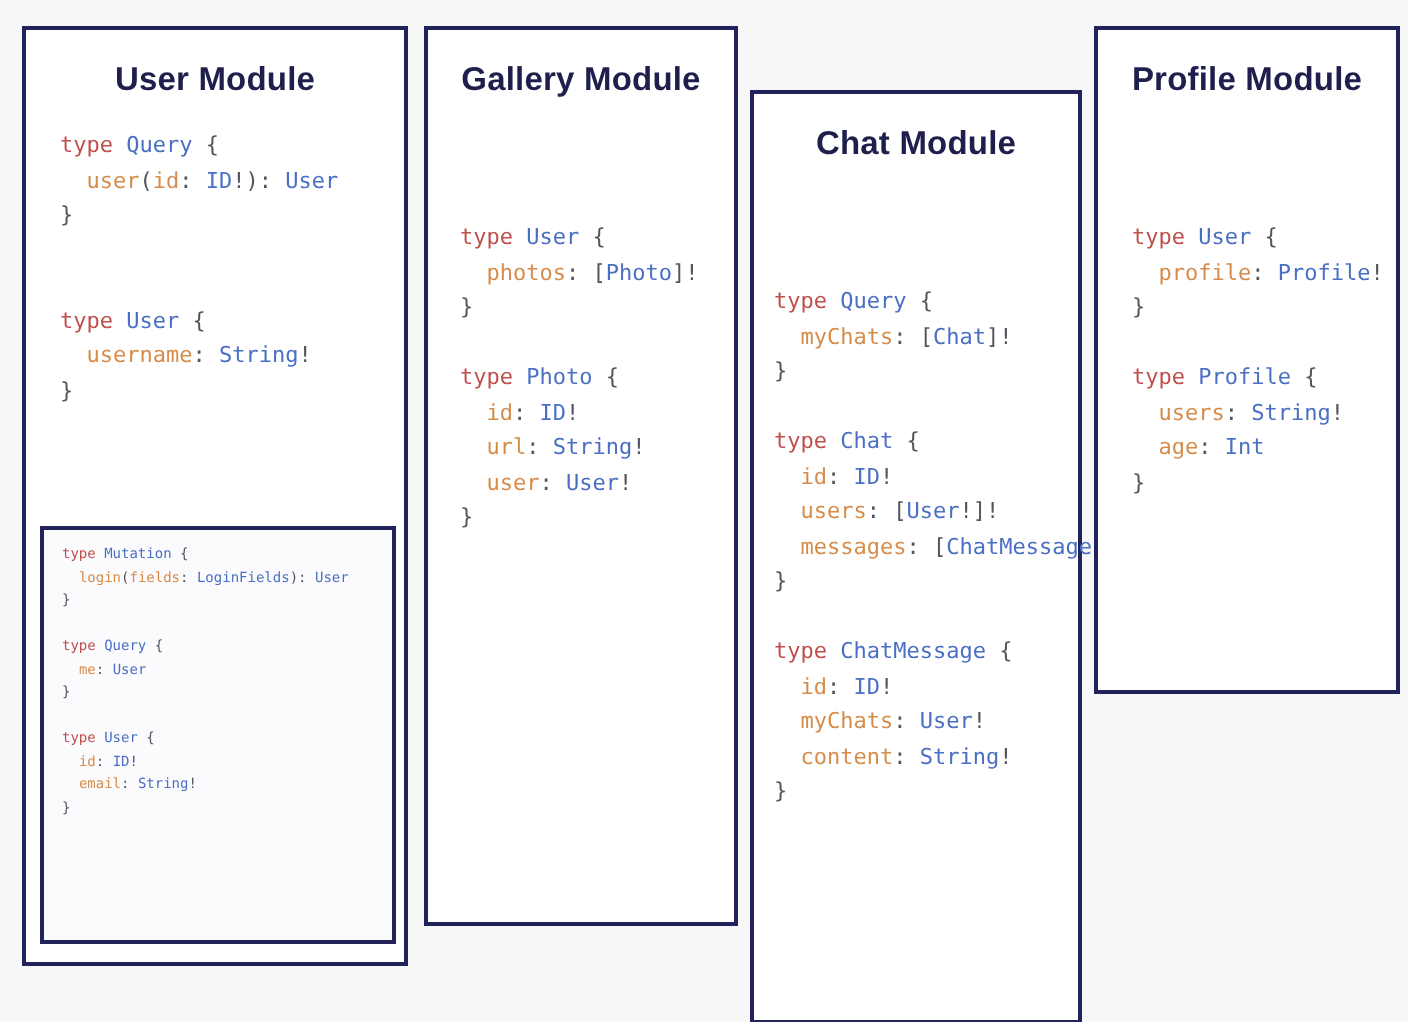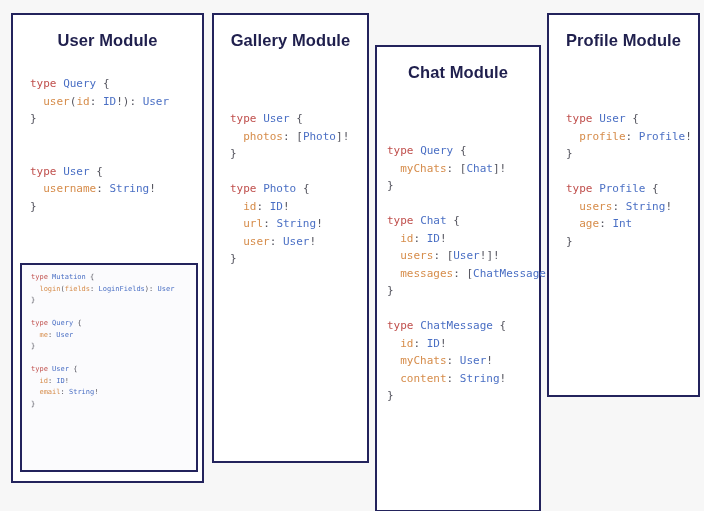--- a/index.html
+++ b/index.html
@@ -51,23 +51,23 @@
   
   .tk-kw   { color: #c0504d; }
   .tk-type { color: #4a6fc4; }
   .tk-fld  { color: #d68c4a; }
   .tk-punc { color: #55555f; }
 
   
   #panel-user    { left: 11px;  top: 13px;  width: 193px; height: 470px; }
   #panel-gallery { left: 212px; top: 13px;  width: 157px; height: 450px; }
   #panel-chat    { left: 375px; top: 13px;  width: 166px; height: 467px; margin-top: 32px; }
-  #panel-profile { left: 547px; top: 13px;  width: 153px; height: 384px; }
+  #panel-profile { left: 547px; top: 13px;  width: 153px; height: 334px; }
 
-  #panel-user .code-block    { margin: 25px 0 0 17px; }
+  #panel-user .code-block    { margin: 14px 0 0 17px; }
   #panel-gallery .code-block { margin: 60px 0 0 16px; }
   #panel-chat .code-block    { margin: 60px 0 0 10px; }
   #panel-profile .code-block { margin: 60px 0 0 17px; }
 
   
   #panel-auth {
     position: absolute;
     left: 7px;
     top: 248px;
     width: 178px;

